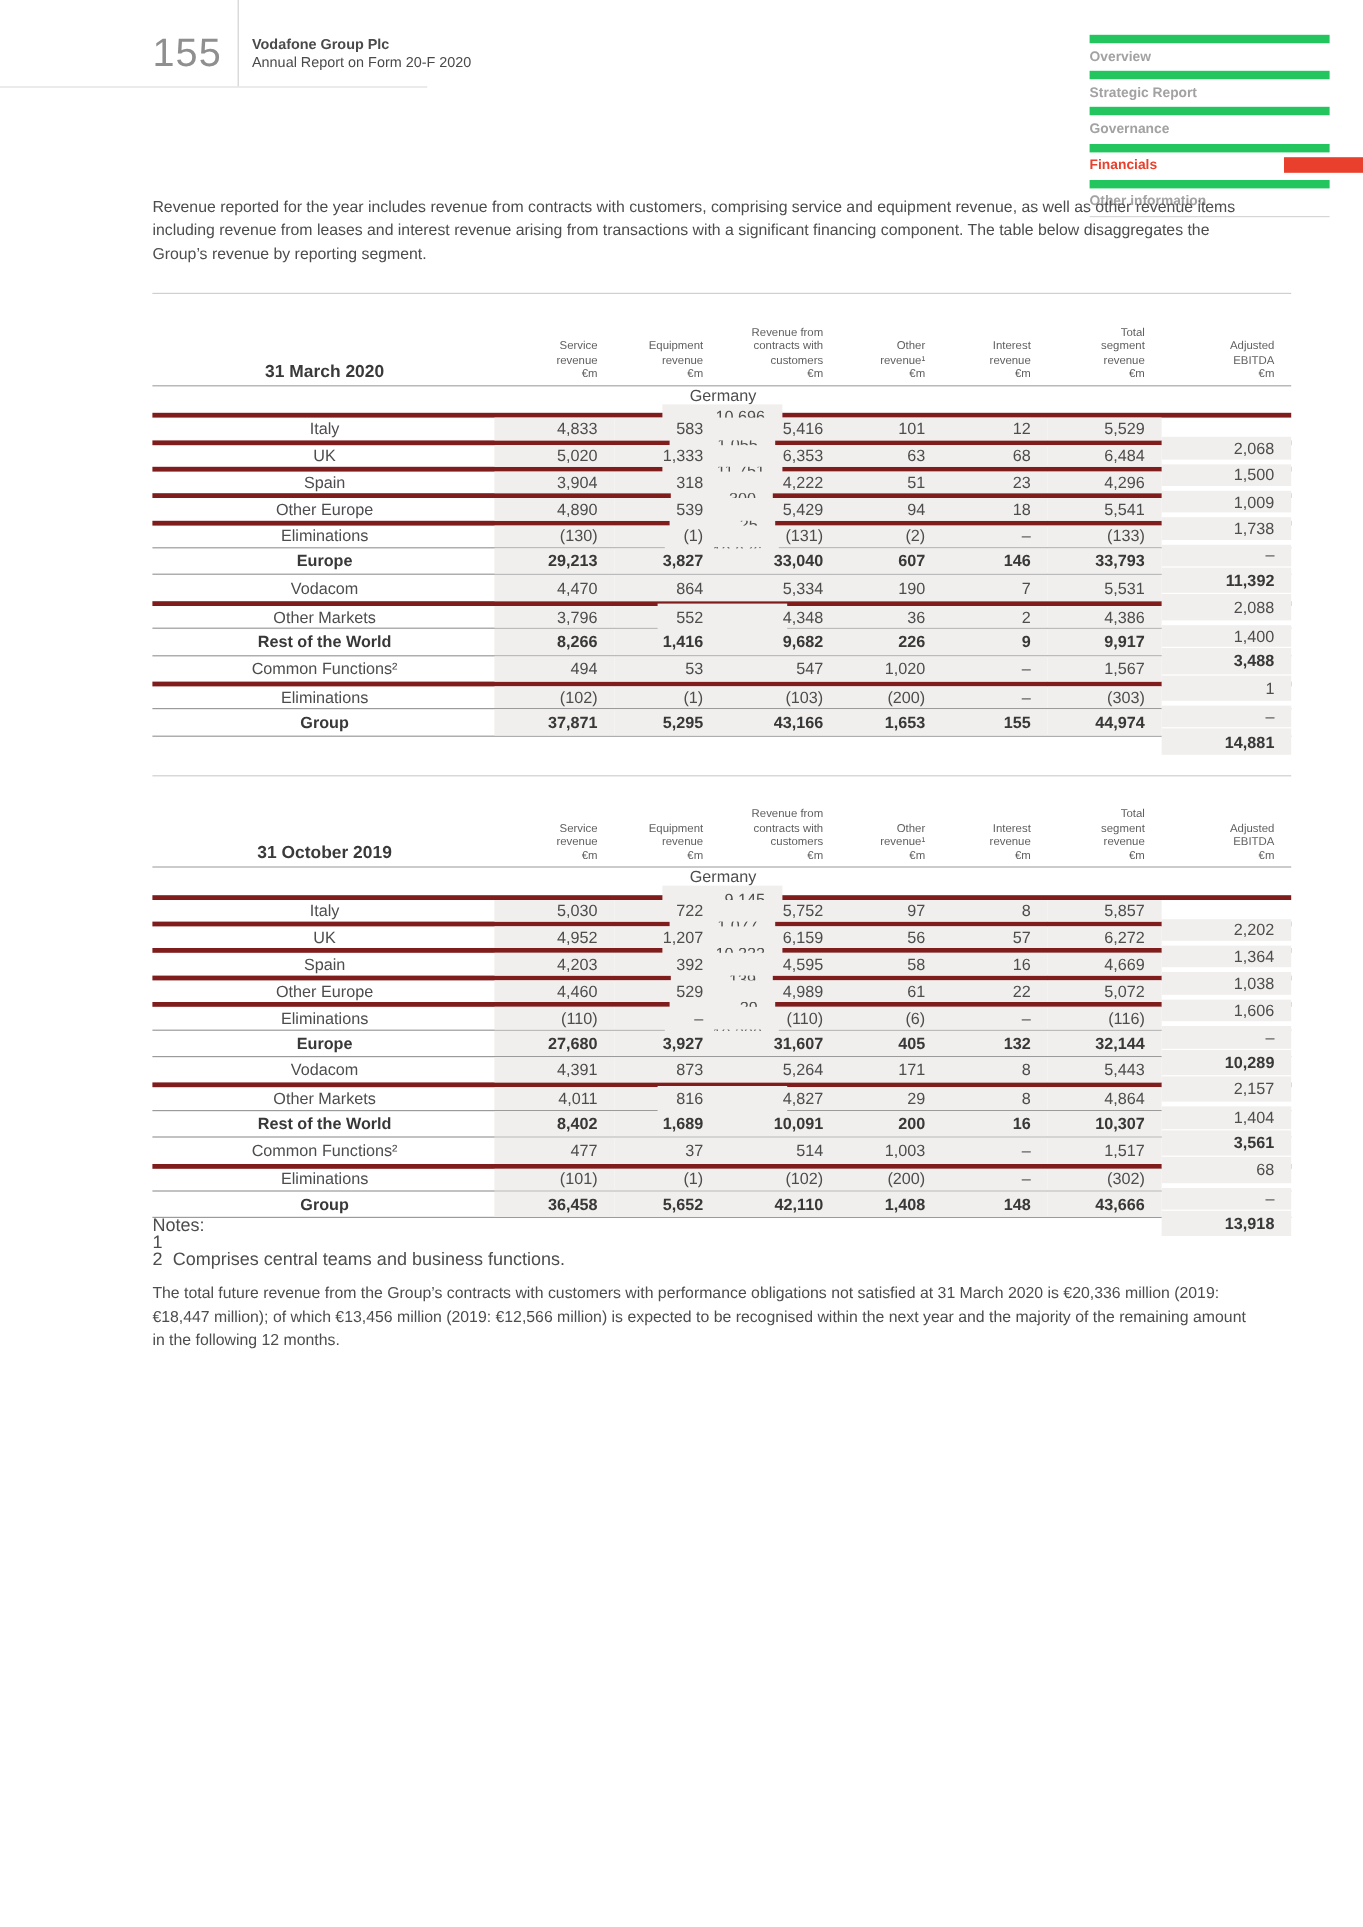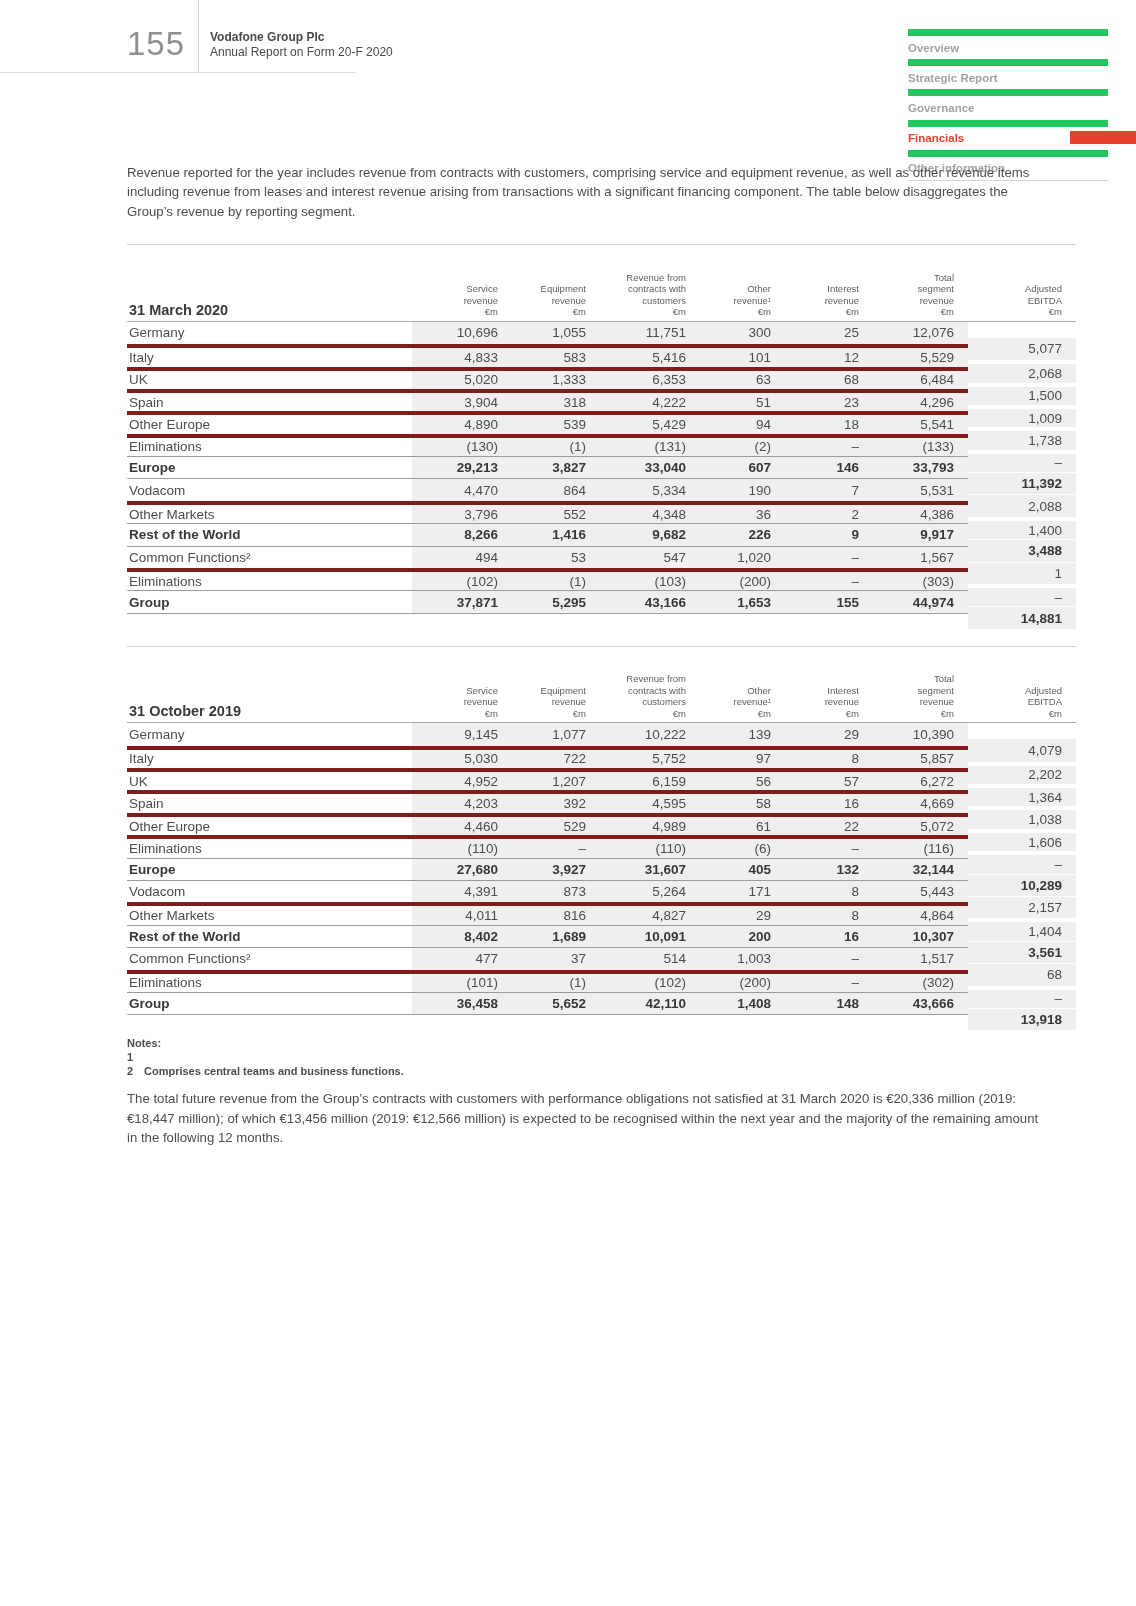--- a/index.html
+++ b/index.html
@@ -30,37 +30,37 @@
   .main { position:absolute; left:127px; top:163px; width:949px; }
   .sec-title { font-size:17px; font-weight:bold; color:#e8402c; line-height:18px; margin:0 0 16px 0; }
   .intro { font-size:13.2px; line-height:19.4px; color:#4d4d4d; width:925px; margin:0 0 23px 0; }
   
   .rev-table { width:949px; border-top:1px solid #cfcfcf; border-bottom:1px solid #9b9b9b; }
   .rev-table + .rev-table { margin-top:32px; }
   .t-head { display:flex; align-items:flex-end; border-bottom:1px solid #a9a9a9; min-height:52px; box-sizing:border-box; padding-top:6px; }
   .t-title { font-size:14.5px; font-weight:bold; color:#3a3a3a; padding-bottom:3px; }
   .colh { font-size:9.5px; line-height:11.5px; color:#5e5e5e; padding-bottom:3px; }
   .t-row { display:flex; align-items:center; height:22.4px; box-sizing:border-box; border-top:4px solid #7f1d1d; font-size:13.5px; color:#4d4d4d; }
-  .t-head + .t-row { border-top:none; }
+  .t-head + .t-row { border-top:none;flex-direction:column; }
   .t-row.strong { border-top:1px solid #9b9b9b; }
   .t-row.bold { font-weight:bold; color:#383838; }
   .c { box-sizing:border-box; flex:0 0 auto; }
   .c.n { text-align:right; padding-right:14px; }
   .t-row .c.n { background:#f0efed; height:100%; display:flex; align-items:center; justify-content:flex-end; }
-  .c.label { padding-left:2px; }
+  .c.label { padding-left:2px;text-align:center; }
   .t-head > .c:nth-child(1), .t-row > .c:nth-child(1) { width:285px; }
   .t-head > .c:nth-child(2), .t-row > .c:nth-child(2) { width:100px; }
   .t-head > .c:nth-child(3), .t-row > .c:nth-child(3) { width:88px; }
   .t-head > .c:nth-child(4), .t-row > .c:nth-child(4) { width:100px; }
   .t-head > .c:nth-child(5), .t-row > .c:nth-child(5) { width:85px; }
   .t-head > .c:nth-child(6), .t-row > .c:nth-child(6) { width:88px; }
   .t-head > .c:nth-child(7), .t-row > .c:nth-child(7) { width:95px; }
   .t-head > .c:nth-child(8), .t-row > .c:nth-child(8) { width:108px;margin-top:32px; }
   
-  .notes { margin-top:21px; font-size:11px; line-height:14px; color:#4d4d4d;font-weight:bold; }
+  .notes { font-size:15px; line-height:14px; color:#4d4d4d; }
   .note-line { display:flex; }
   .note-num { width:17px; flex:0 0 auto; }
   .closing { margin-top:11px; font-size:13.2px; line-height:19.4px; color:#4d4d4d; width:925px; }
 </style>
 </head>
 <body>
 
 <div class="page-num">155</div>
 <div class="head-divider"></div>
 <div class="head-text">

